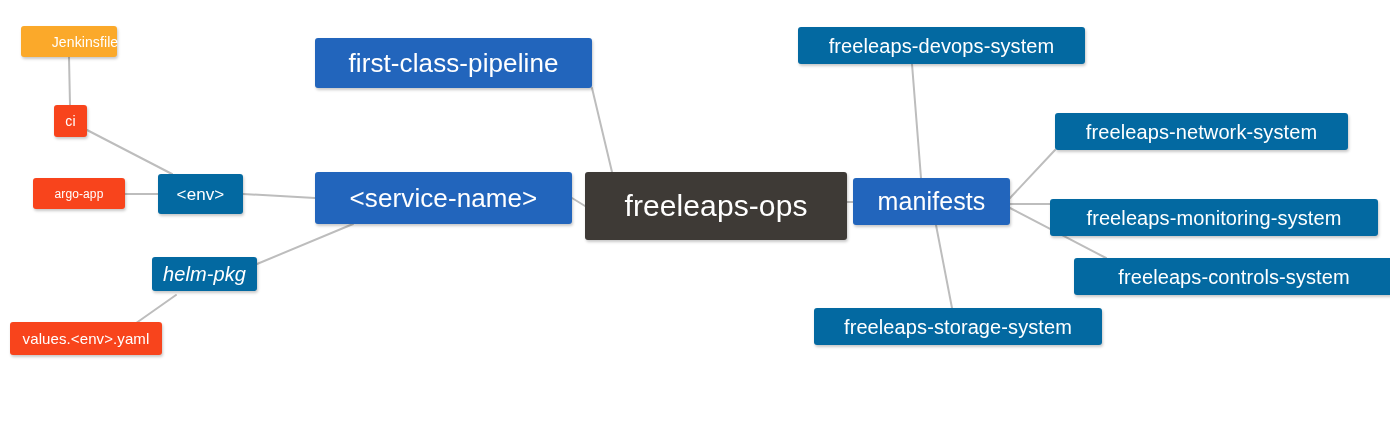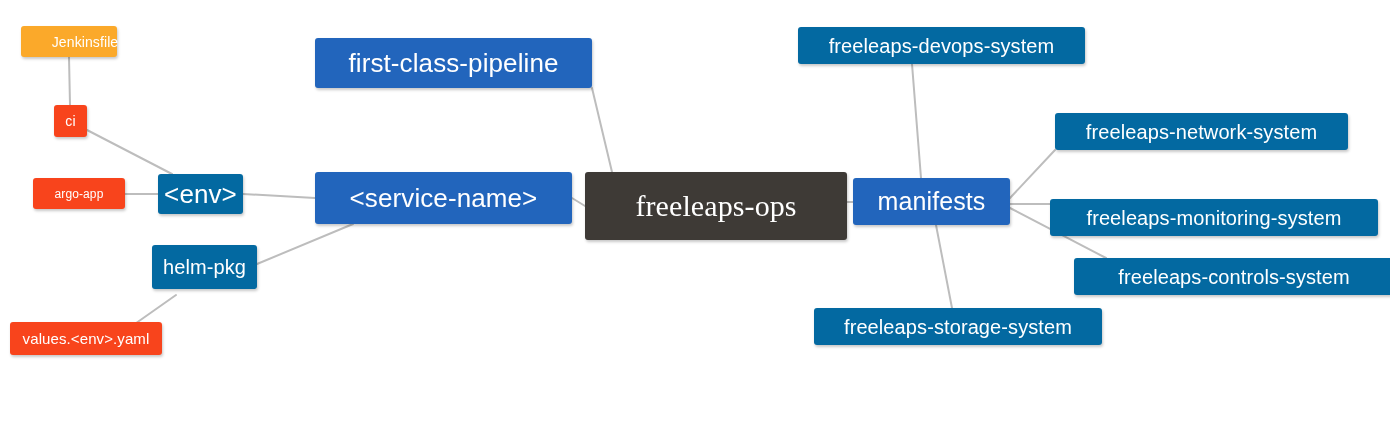--- a/index.html
+++ b/index.html
@@ -66,26 +66,26 @@
       <path class="edge" d="M 158,194 L 125,194"></path>
       <path class="edge" d="M 69,57 L 70,105"></path>
       <path class="edge" d="M 176,295 L 122,333"></path>
       <path class="edge" d="M 921,178 L 912,64"></path>
       <path class="edge" d="M 1010,198 L 1055,150"></path>
       <path class="edge" d="M 1010,204 L 1050,204"></path>
       <path class="edge" d="M 1010,208 L 1106,258"></path>
       <path class="edge" d="M 936,225 L 952,308"></path>
     </svg>
   <div id="nodes">
-      <div class="node n-root" style="left: 585px; top: 172px; width: 262px; height: 68px; font-size: 30px; font-family: Liberation Serif, serif;">freeleaps-ops</div>
+      <div class="node n-root" style="left: 585px; top: 172px; width: 262px; height: 68px; font-size: 30px;">freeleaps-ops</div>
       <div class="node n-blue" style="left: 315px; top: 172px; width: 257px; height: 52px; font-size: 26px;">&lt;service-name&gt;</div>
       <div class="node n-blue" style="left: 315px; top: 38px; width: 277px; height: 50px; font-size: 26px;">first-class-pipeline</div>
       <div class="node n-blue" style="left: 853px; top: 178px; width: 157px; height: 47px; font-size: 25px;">manifests</div>
-      <div class="node n-green" style="left: 158px; top: 174px; width: 85px; height: 40px; font-size: 26px;">&lt;env&gt;</div>
-      <div class="node n-green" style="left: 152px; top: 245px; width: 105px; height: 44px; font-size: 20px;">helm-pkg</div>
+      <div class="node n-green" style="left: 158px; top: 174px; width: 85px; height: 40px; font-size: 17px;">&lt;env&gt;</div>
+      <div class="node n-green" style="left: 152px; top: 257px; width: 105px; height: 34px; font-size: 20px; font-style: italic;">helm-pkg</div>
       <div class="node n-orange" style="left: 21px; top: 26px; width: 96px; height: 31px; font-size: 14px;">Jenkinsfile</div>
       <div class="node n-red" style="left: 54px; top: 105px; width: 33px; height: 32px; font-size: 14px;">ci</div>
       <div class="node n-red" style="left: 33px; top: 178px; width: 92px; height: 31px; font-size: 12px;">argo-app</div>
       <div class="node n-red" style="left: 10px; top: 322px; width: 152px; height: 33px; font-size: 15px;">values.&lt;env&gt;.yaml</div>
       <div class="node n-green" style="left: 798px; top: 27px; width: 287px; height: 37px; font-size: 20px;">freeleaps-devops-system</div>
       <div class="node n-green" style="left: 1055px; top: 113px; width: 293px; height: 37px; font-size: 20px;">freeleaps-network-system</div>
       <div class="node n-green" style="left: 1050px; top: 186px; width: 328px; height: 37px; font-size: 20px; margin-top: 13px;">freeleaps-monitoring-system</div>
       <div class="node n-green" style="left: 1058px; top: 258px; width: 320px; height: 37px; font-size: 20px; margin-left: 16px;">freeleaps-controls-system</div>
       <div class="node n-green" style="left: 814px; top: 308px; width: 288px; height: 37px; font-size: 20px;">freeleaps-storage-system</div>
     </div>

